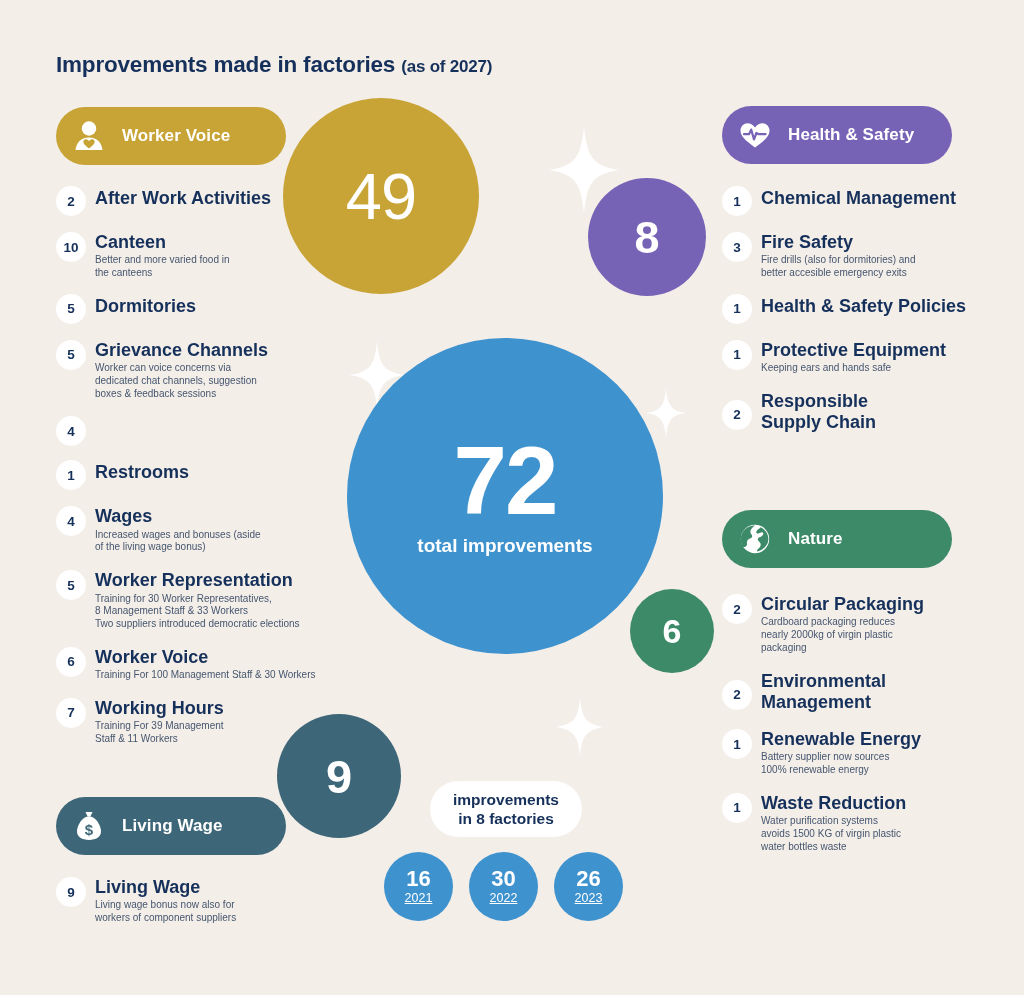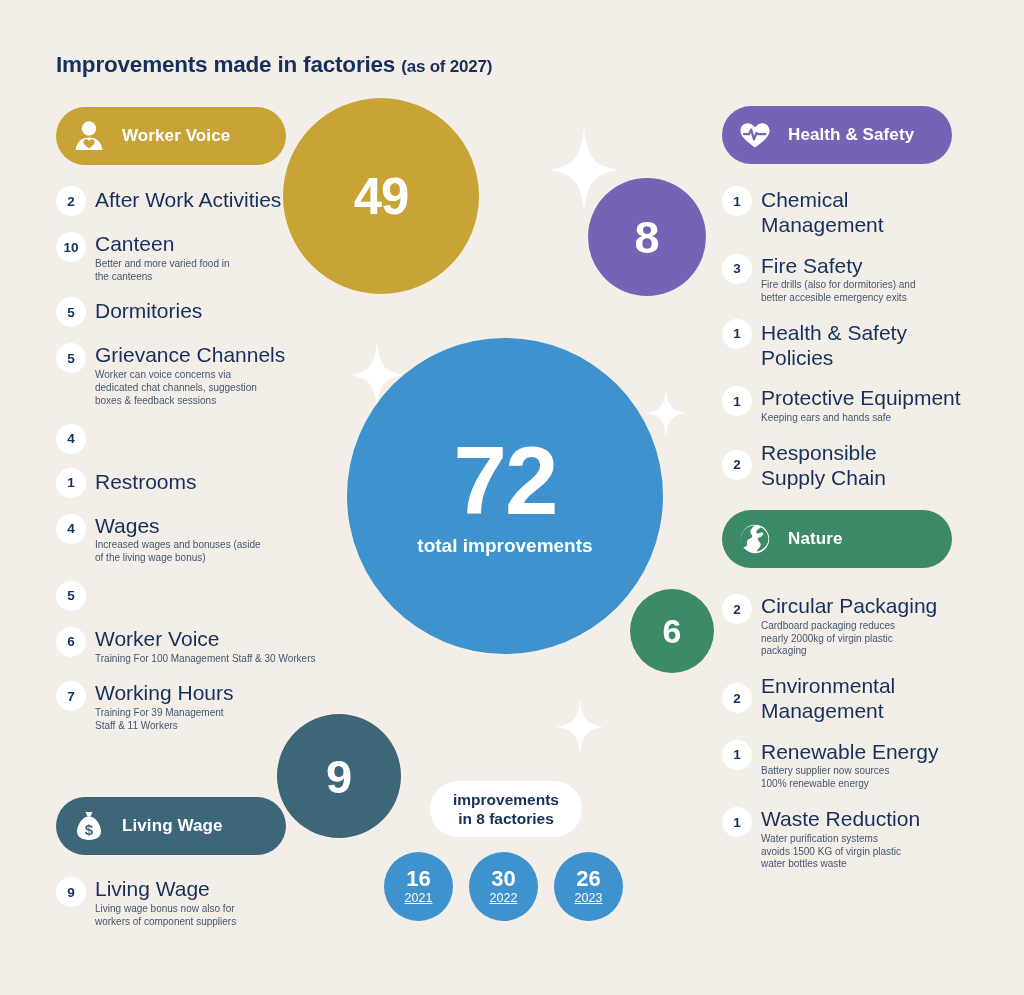--- a/index.html
+++ b/index.html
@@ -78,22 +78,22 @@
     font-size: 13.5px;
     font-weight: 700;
     display: flex;
     align-items: center;
     justify-content: center;
     margin-right: 9px;
     margin-top: 2px;
   }
   .item .body { padding-top: 2px; }
   .item .hdr {
-    font-size: 21px;
-    font-weight: 400;
+    font-size: 18px;
+    font-weight: 700;
     line-height: 1.18;
     color: #15305A;
     white-space: pre-line;
   }
   .item .desc {
     font-size: 10px;
     line-height: 1.28;
     color: #45566E;
     margin-top: 1px;
     white-space: pre-line;
@@ -109,21 +109,21 @@
     flex-direction: column;
     align-items: center;
     justify-content: center;
     color: #ffffff;
   }
   .c49 {
     left: 283px; top: 98px;
     width: 196px; height: 196px;
     background: #C8A436;
   }
-  .c49 .big { font-size: 51px; font-weight: 700; letter-spacing: -1px; line-height: 1; }
+  .c49 .big { font-size: 65px; font-weight: 400; letter-spacing: -1px; line-height: 1; }
 
   .c8 {
     left: 588px; top: 178px;
     width: 118px; height: 118px;
     background: #7763B6;
   }
   .c8 .big { font-size: 45px; font-weight: 800; line-height: 1; }
 
   .c72 {
     left: 347px; top: 338px;
@@ -287,20 +287,26 @@
       <span class="num">4</span>
       <span class="body">
         <div class="hdr">Wages</div>
         <div class="desc">Increased wages and bonuses (aside
 of the living wage bonus)</div>
       </span>
     </div>
 
     <div class="item" style="margin-top:10px;">
       <span class="num">5</span>
+      <span class="body" style="width:300px;">
+        <div class="hdr">Worker Representation</div>
+        <div class="desc">Training for 30 Worker Representatives,
+8 Management Staff &amp; 33 Workers
+Two suppliers introduced democratic elections</div>
+      </span>
     </div>
 
     <div class="item" style="margin-top:6px;">
       <span class="num">6</span>
       <span class="body" style="width:300px;">
         <div class="hdr">Worker Voice</div>
         <div class="desc">Training For 100 Management Staff &amp; 30 Workers</div>
       </span>
     </div>
 

